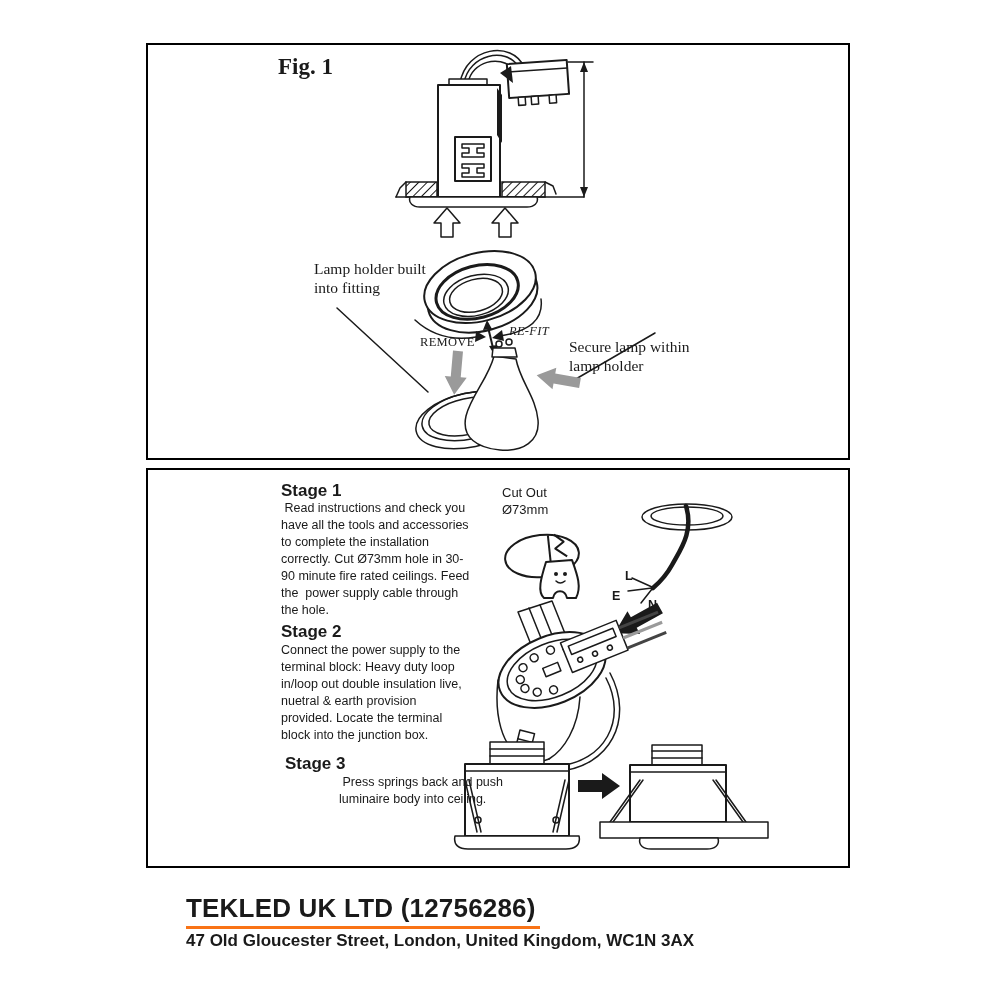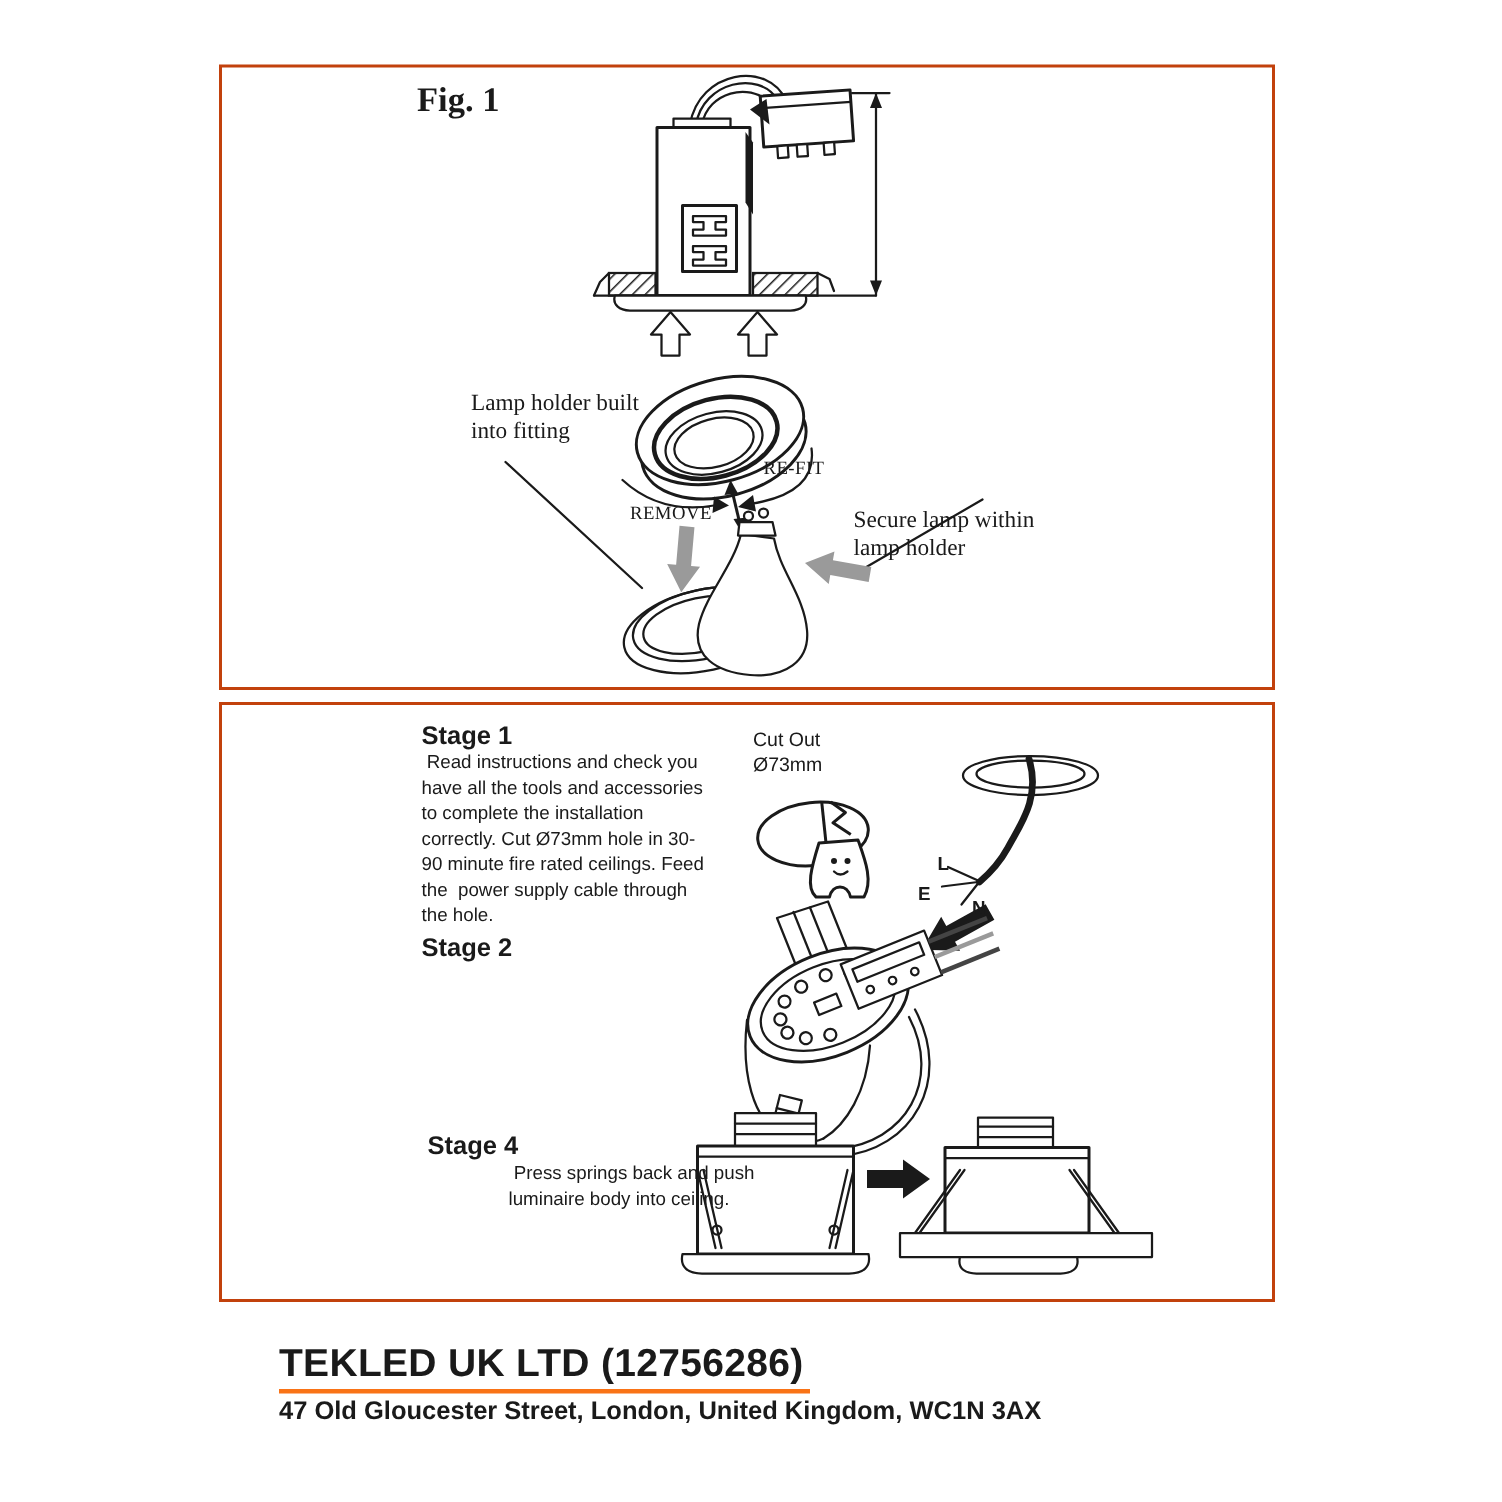--- a/index.html
+++ b/index.html
@@ -1,18 +1,18 @@
 <!DOCTYPE html>
 <html><head>
 <meta charset="utf-8">
 <style>
   html,body{margin:0;padding:0;background:#fff;}
   .page{position:relative;width:1001px;height:1001px;background:#ffffff;overflow:hidden;
         font-family:"Liberation Sans",sans-serif;color:#1a1a1a;}
-  .panel{position:absolute;left:146px;width:704px;border:2px solid #c2410c;background:#fff;box-sizing:border-box;}
+  .panel{position:absolute;left:146px;width:704px;border:2px solid #000000;background:#fff;box-sizing:border-box;}
   .panel-fig1{top:43px;height:417px;}
   .panel-stages{top:468px;height:400px;}
   .panel svg{position:absolute;left:0;top:0;}
   .lbl{position:absolute;white-space:pre-wrap;line-height:1.22;}
   .serif{font-family:"Liberation Serif",serif;}
   .fig-title{font-size:23px;font-weight:bold;}
   .annot{font-size:15.5px;}
   .tiny-annot{font-size:12.5px;letter-spacing:.3px;}
   .stage-h{font-size:17px;font-weight:bold;}
   .stage-b{font-size:12.5px;line-height:17px;}
@@ -120,21 +120,21 @@
         <path class="ln wf" d="M344,312 l1,-9 h22 l2,9 z"></path>
         <circle class="ln wf" cx="351" cy="299" r="3"></circle>
         <circle class="ln wf" cx="361" cy="297" r="3"></circle>
       </g>
     </svg>
 
     <span class="lbl serif fig-title" style="left:130px;top:8px;">Fig. 1</span>
     <span class="lbl serif annot" style="left:139px;top:215px;margin-left:27px;">Lamp holder built
 into fitting</span>
     <span class="lbl serif tiny-annot" style="left:272px;top:290px;">REMOVE</span>
-    <span class="lbl serif tiny-annot" style="left:361px;top:260px;">RE-FIT</span>
+    <span class="lbl serif tiny-annot" style="left:361px;top:279px;font-style:italic;">RE-FIT</span>
     <span class="lbl serif annot" style="left:421px;top:249px;margin-top:44px;">Secure lamp within
 lamp holder</span>
   </div>
 
   <div class="panel panel-stages">
     <svg width="700" height="396" viewBox="0 0 700 396">
 
       <g>
         <g transform="translate(394,86) rotate(-6)">
           <ellipse class="ln2 wf" cx="0" cy="0" rx="37" ry="21"></ellipse>
@@ -248,22 +248,28 @@
 the  power supply cable through
 the hole.</span>
     <span class="lbl cutout-lbl" style="left:354px;top:14px;">Cut Out
 Ø73mm</span>
 
     <span class="lbl wire-lbl" style="left:477px;top:99px;">L</span>
     <span class="lbl wire-lbl" style="left:464px;top:119px;">E</span>
     <span class="lbl wire-lbl" style="left:500px;top:128px;">N</span>
 
     <span class="lbl stage-h" style="left:133px;top:152px;">Stage 2</span>
-
-    <span class="lbl stage-h" style="left:137px;top:284px;">Stage 4</span>
+    <span class="lbl stage-b" style="left:133px;top:172px;width:230px;">Connect the power supply to the
+terminal block: Heavy duty loop
+in/loop out double insulation live,
+nuetral &amp; earth provision
+provided. Locate the terminal
+block into the junction box.</span>
+
+    <span class="lbl stage-h" style="left:137px;top:284px;">Stage 3</span>
     <span class="lbl stage-b" style="left:146px;top:304px;width:230px;margin-left:45px;"> Press springs back and push
 luminaire body into ceiling.</span>
   </div>
 
   <div class="footer-company">TEKLED UK LTD (12756286)</div>
   <div class="footer-address">47 Old Gloucester Street, London, United Kingdom, WC1N 3AX</div>
 
 </div>
 
 </body></html>

